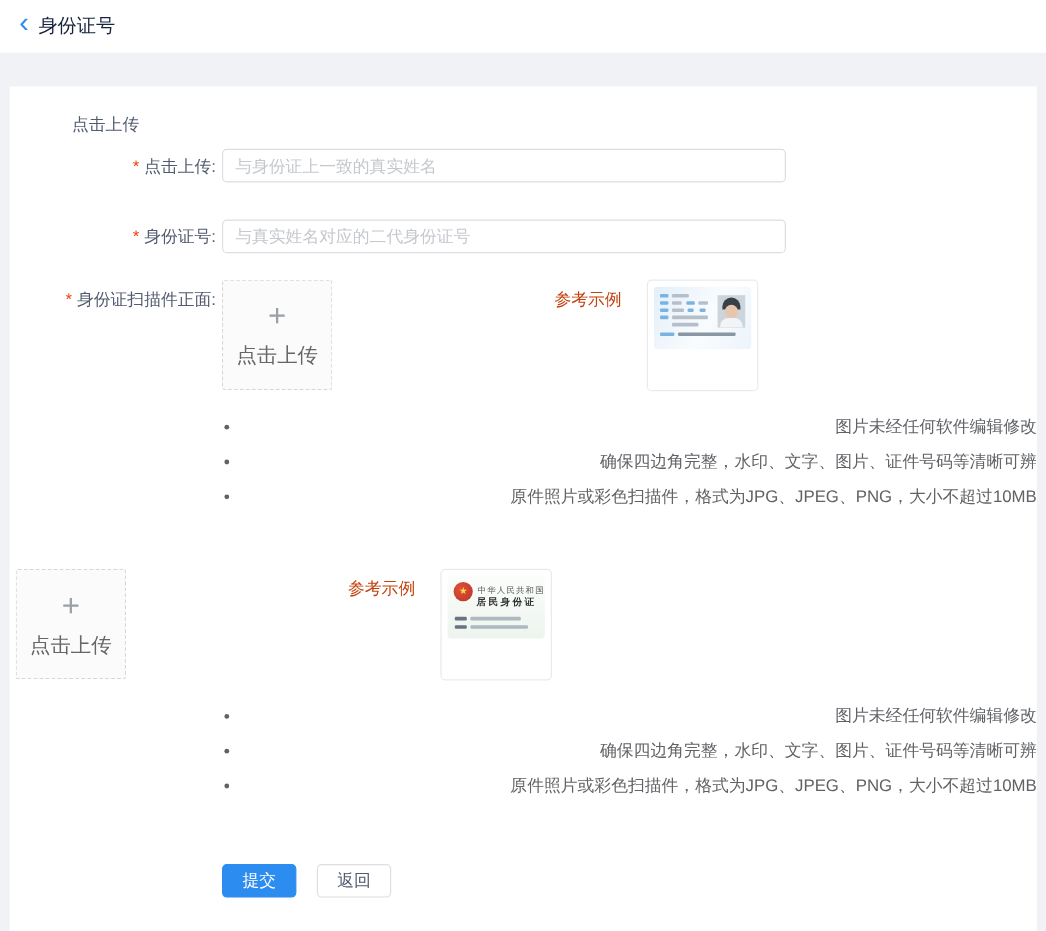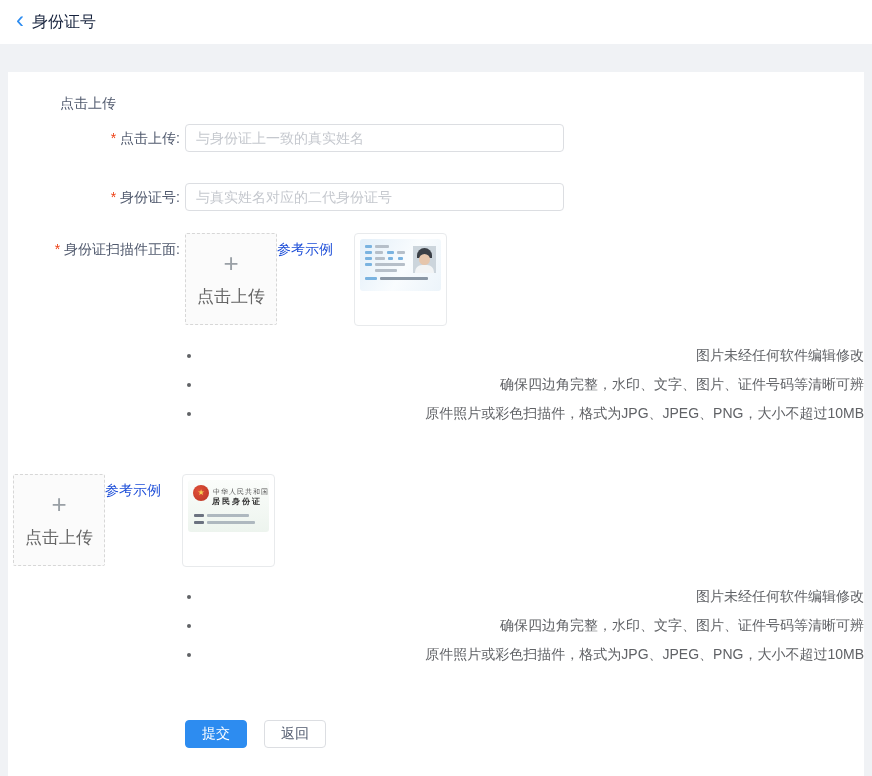--- a/index.html
+++ b/index.html
@@ -34,35 +34,35 @@
   .form-row.upload-row { margin-bottom: 0; }
   .form-label {
     flex: none; width: 172px; text-align: right;
     line-height: 28px; color: #515a6e; white-space: nowrap;
   }
   .upload-row .form-label, .example-label { line-height: 20px; padding-top: 6px; }
   .req { color: #ed4014; margin-right: 4px; }
   .form-control { margin-left: 5px; display: flex; align-items: flex-start; }
 
   .text-input {
-    width: 379px; height: 28px; border: 1px solid #dcdee2; border-radius: 4px;
+    width: 470px; height: 28px; border: 1px solid #dcdee2; border-radius: 4px;
     padding: 0 10px; font-size: 14px; color: #515a6e; outline: none;
     font-family: "Liberation Sans", "DejaVu Sans", sans-serif;
   }
   .text-input::placeholder { color: #c5c8ce; }
 
   .upload-box {
     width: 92px; height: 92px; background: #fbfbfb;
     border: 1px dashed #d7d7d7; border-radius: 2px; cursor: pointer;
     display: flex; flex-direction: column; align-items: center; justify-content: center;
   }
   .plus { font-size: 26px; color: #9aa0a6; line-height: 26px; margin-bottom: 9px; font-weight: 300; }
   .upload-text { font-size: 17px; color: #666; }
 
-  .example-label { color: #1d4ed8; white-space: nowrap; }
+  .example-label { margin-left: 185px; color: #c2410c; white-space: nowrap; }
   .sample-box {
     margin-left: 21px; width: 93px; height: 93px; background: #fff;
     border: 1px solid #e8eaec; border-radius: 4px; padding: 5px;
   }
   .id-card { width: 81px; height: 52px; border-radius: 3px; position: relative; overflow: hidden; }
   .id-front { background: linear-gradient(120deg, #e3eff9 0%, #f9fcfe 55%, #ecf4fa 100%); padding: 6px 0 0 5px; }
   .row-s { display: flex; align-items: center; margin-bottom: 3px; }
   .bar { height: 3px; border-radius: 1px; }
   .lab { width: 7px; background: #7ab3e0; margin-right: 3px; }
   .val { background: #b6bfc9; }

